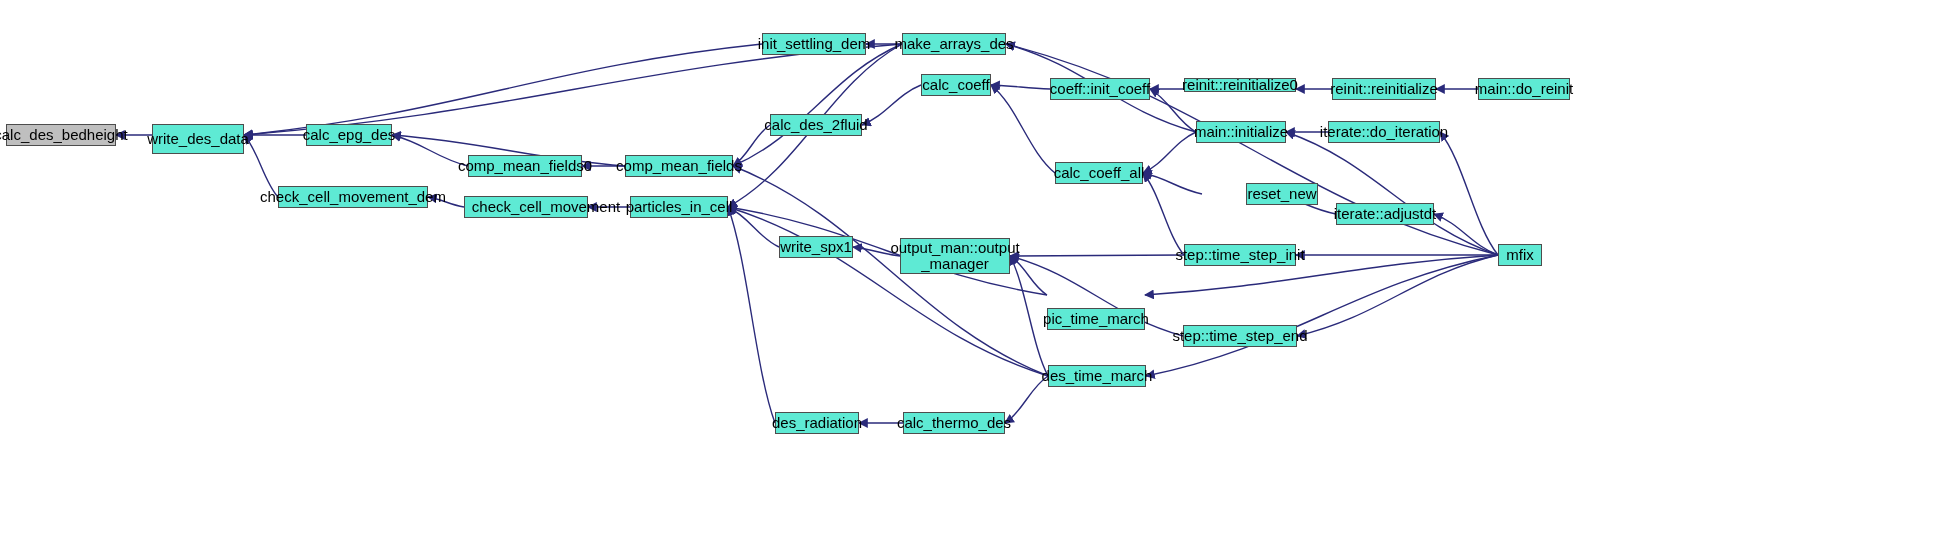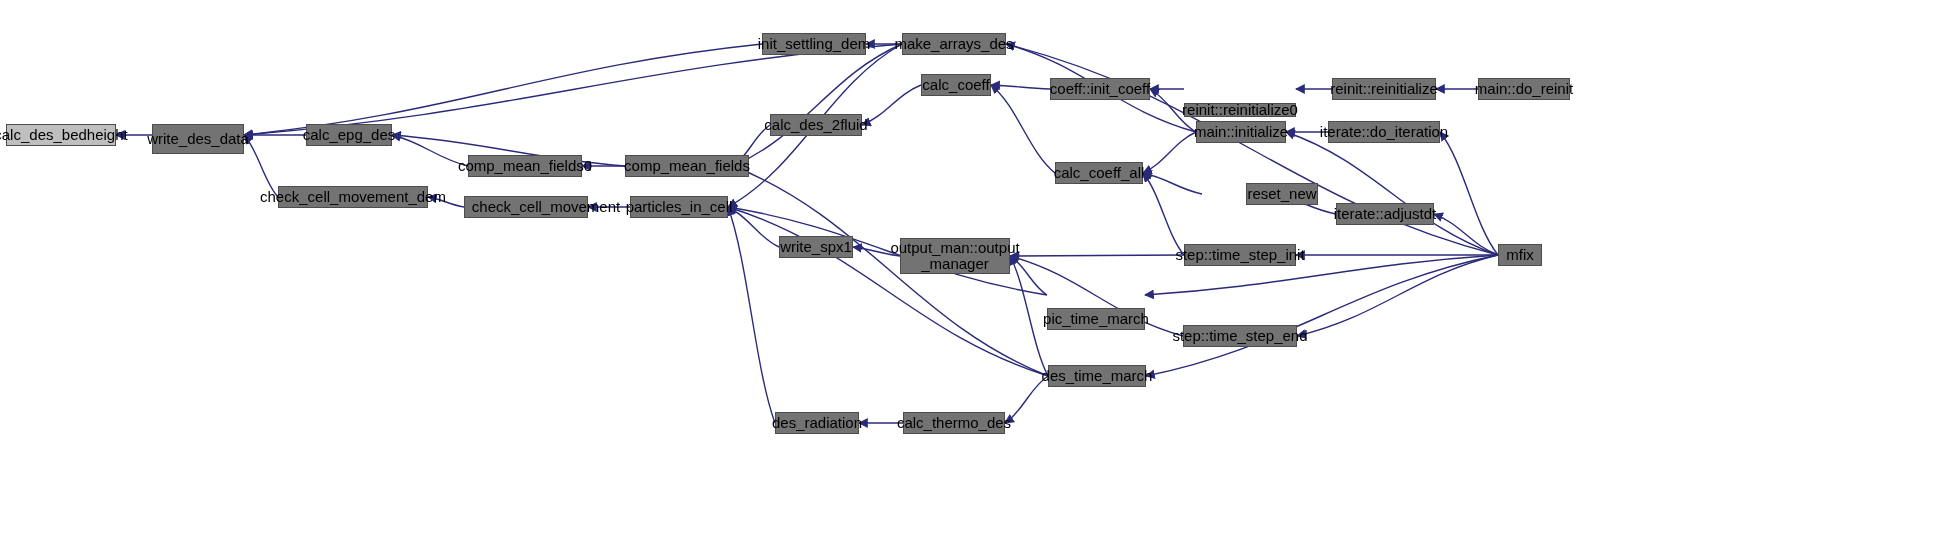--- a/index.html
+++ b/index.html
@@ -1,19 +1,19 @@
 <!DOCTYPE html>
 <html><head>
 <meta charset="utf-8">
 <style>
   html,body{margin:0;padding:0;background:#ffffff;}
   body{font-family:"Liberation Sans", sans-serif;}
   #canvas{position:relative;width:1955px;height:547px;background:#ffffff;overflow:hidden;}
   svg#edges{position:absolute;left:0;top:0;width:1955px;height:547px;}
-  .node{position:absolute;box-sizing:border-box;border:1px solid #4d4d4d;background:#737373;
+  .node{position:absolute;box-sizing:border-box;border:1px solid #4d4d4d;background:#5eead4;
         color:#000000;font-size:15px;line-height:1.05;text-align:center;
         display:flex;align-items:center;justify-content:center;white-space:pre;}
   .node.highlight{background:#bfbfbf;}
   .node span{display:block;}
 </style>
 </head>
 <body>
 
 <div id="canvas">
   <svg id="edges" xmlns="http://www.w3.org/2000/svg">
@@ -70,30 +70,30 @@
         <path d="M 1498 255 C 1413.58 275.25, 1381.42 315.75, 1297 336" marker-end="url(#arrow)"></path>
         <path d="M 1498 255 C 1350.16 285.25, 1293.84 345.75, 1146 376" marker-end="url(#arrow)"></path>
         <path d="M 1498 255 C 1408.96 224.25, 1375.04 162.75, 1286 132" marker-end="url(#arrow)"></path>
       </g>
   </svg>
   <div id="nodes">
       <div class="node highlight" style="left: 6px; top: 124px; width: 110px; height: 22px;"><span>calc_des_bedheight</span></div>
       <div class="node" style="left: 152px; top: 124px; width: 92px; height: 30px;"><span>write_des_data</span></div>
       <div class="node" style="left: 306px; top: 124px; width: 86px; height: 22px;"><span>calc_epg_des</span></div>
       <div class="node" style="left: 468px; top: 155px; width: 114px; height: 22px;"><span>comp_mean_fields0</span></div>
-      <div class="node" style="left: 625px; top: 155px; width: 124px; height: 22px;"><span>comp_mean_fields</span></div>
+      <div class="node" style="left: 625px; top: 155px; width: 108px; height: 22px;"><span>comp_mean_fields</span></div>
       <div class="node" style="left: 278px; top: 186px; width: 150px; height: 22px;"><span>check_cell_movement_dem</span></div>
       <div class="node" style="left: 464px; top: 196px; width: 124px; height: 22px; padding-left: 40px;"><span>check_cell_movement</span></div>
       <div class="node" style="left: 630px; top: 196px; width: 98px; height: 22px;"><span>particles_in_cell</span></div>
       <div class="node" style="left: 762px; top: 33px; width: 104px; height: 22px;"><span>init_settling_dem</span></div>
       <div class="node" style="left: 902px; top: 33px; width: 104px; height: 22px;"><span>make_arrays_des</span></div>
       <div class="node" style="left: 921px; top: 74px; width: 70px; height: 22px;"><span>calc_coeff</span></div>
       <div class="node" style="left: 770px; top: 114px; width: 92px; height: 22px;"><span>calc_des_2fluid</span></div>
       <div class="node" style="left: 1050px; top: 78px; width: 100px; height: 22px;"><span>coeff::init_coeff</span></div>
-      <div class="node" style="left: 1184px; top: 78px; width: 112px; height: 14px; margin-top: 25px;"><span>reinit::reinitialize0</span></div>
+      <div class="node" style="left: 1184px; top: 78px; width: 112px; height: 14px;"><span>reinit::reinitialize0</span></div>
       <div class="node" style="left: 1332px; top: 78px; width: 104px; height: 22px;"><span>reinit::reinitialize</span></div>
       <div class="node" style="left: 1478px; top: 78px; width: 92px; height: 22px;"><span>main::do_reinit</span></div>
       <div class="node" style="left: 1196px; top: 121px; width: 90px; height: 22px;"><span>main::initialize</span></div>
       <div class="node" style="left: 1328px; top: 121px; width: 112px; height: 22px;"><span>iterate::do_iteration</span></div>
       <div class="node" style="left: 1055px; top: 162px; width: 88px; height: 22px;"><span>calc_coeff_all</span></div>
       <div class="node" style="left: 1202px; top: 183px; width: 72px; height: 22px; margin-left: 44px;"><span>reset_new</span></div>
       <div class="node" style="left: 1336px; top: 203px; width: 98px; height: 22px;"><span>iterate::adjustdt</span></div>
       <div class="node" style="left: 779px; top: 236px; width: 74px; height: 22px;"><span>write_spx1</span></div>
       <div class="node" style="left: 900px; top: 238px; width: 110px; height: 36px;"><span>output_man::output
 _manager</span></div>

